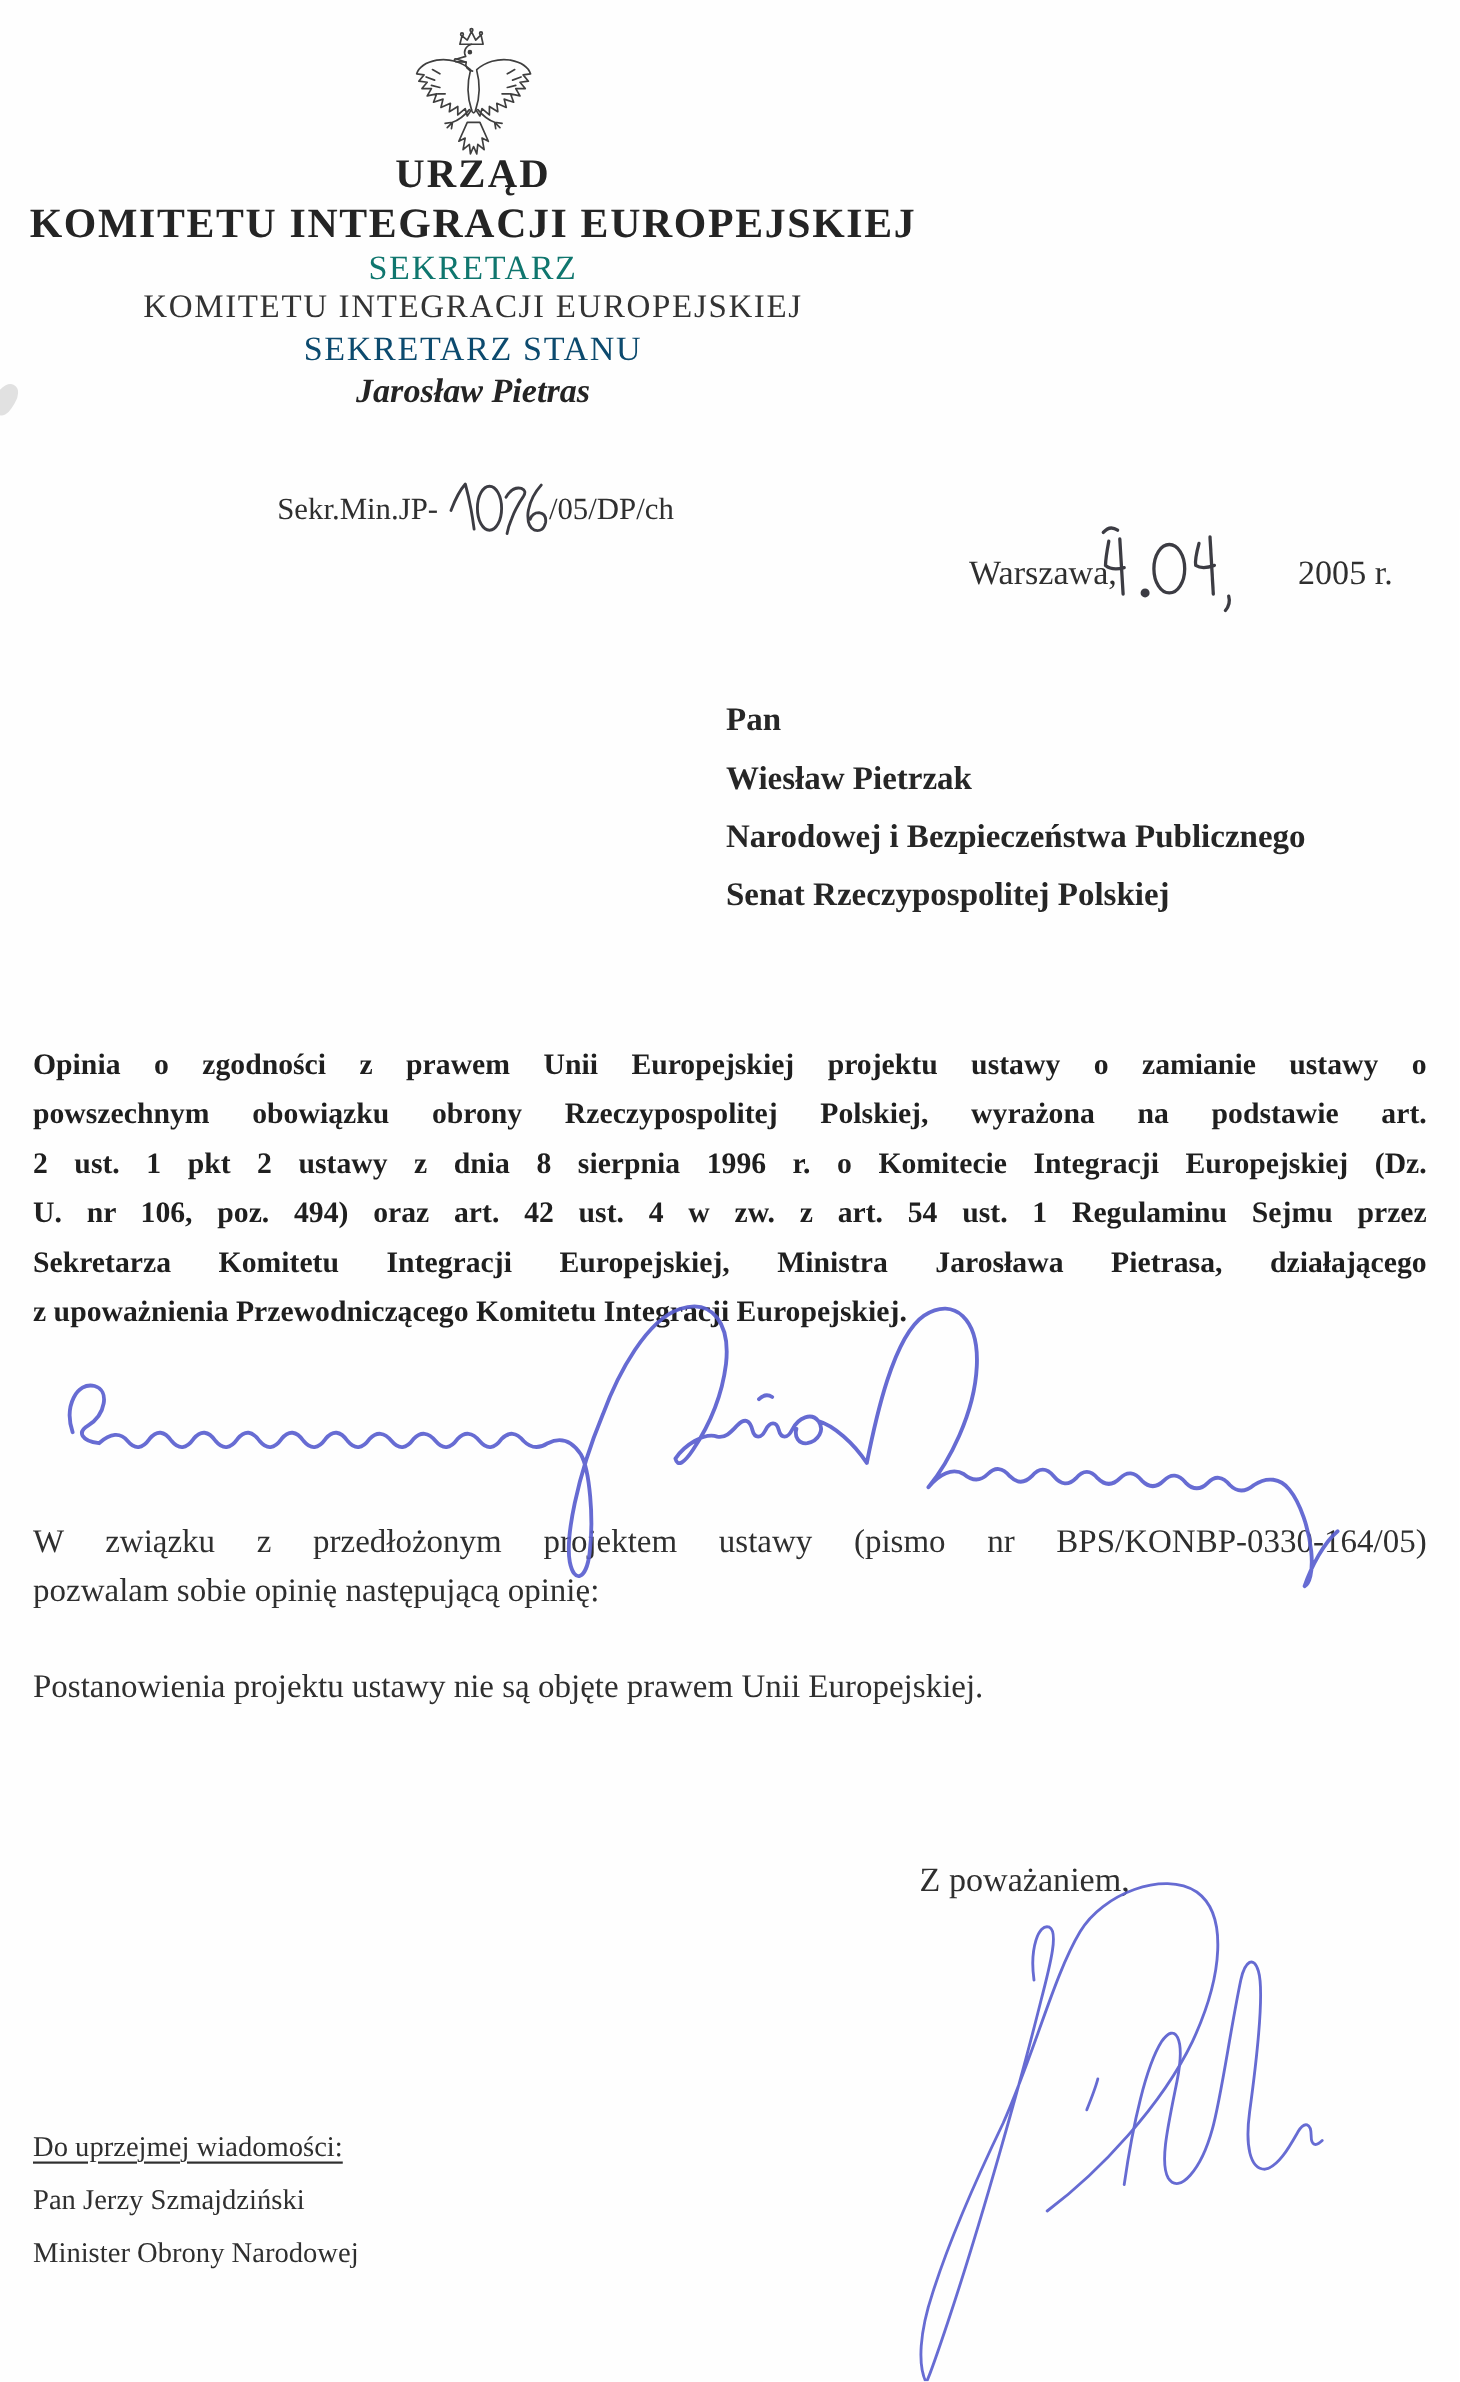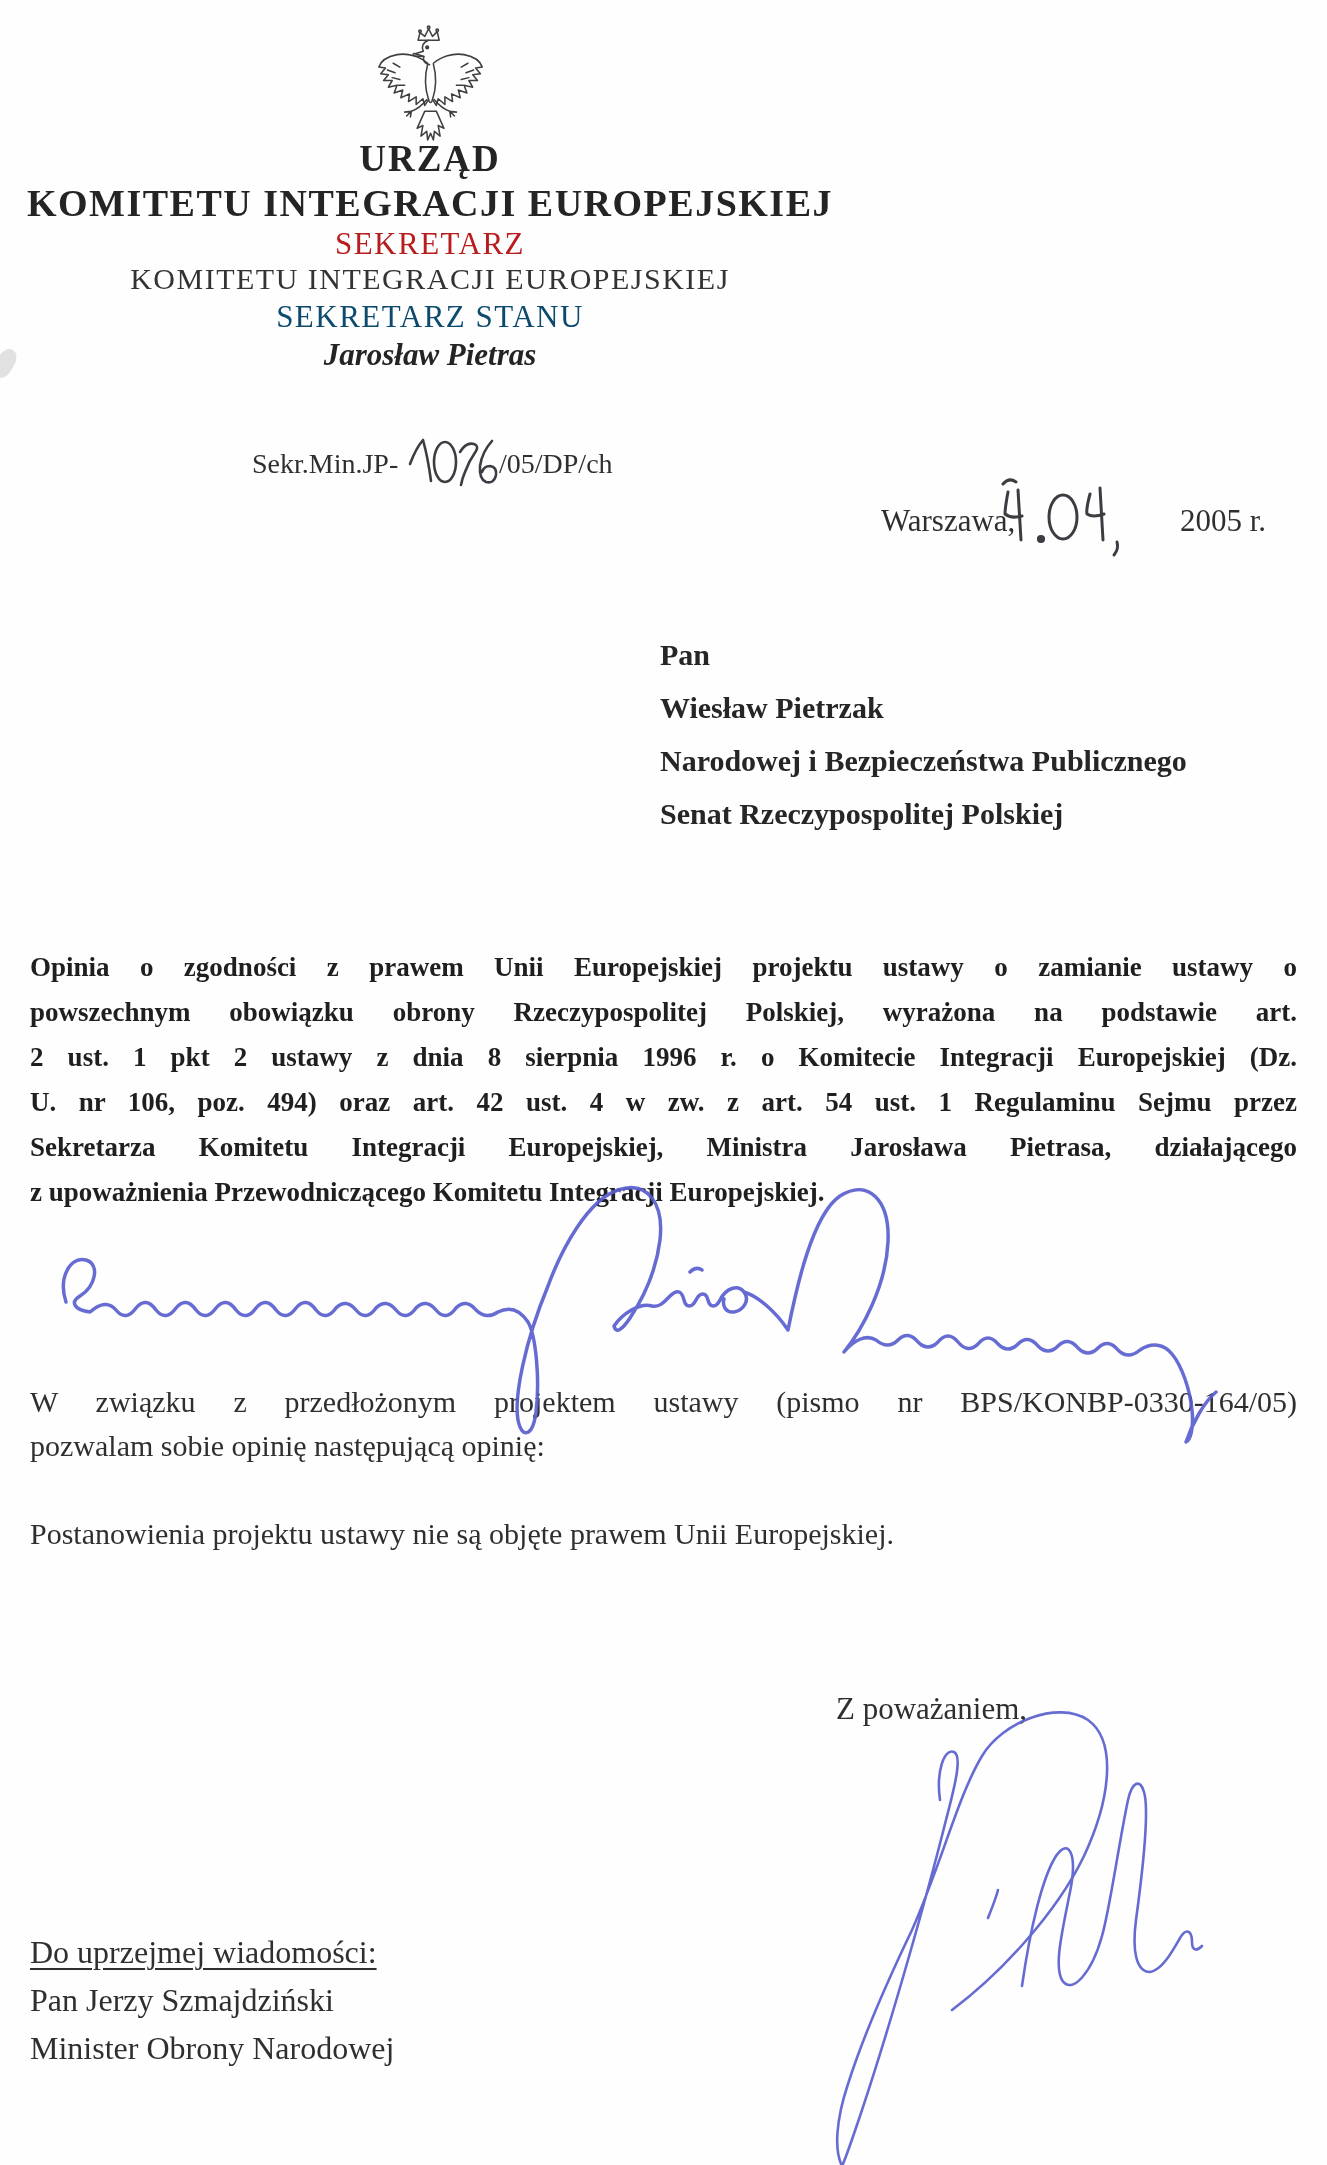--- a/index.html
+++ b/index.html
@@ -11,38 +11,38 @@
     overflow: hidden;
     font-family: "Liberation Serif", serif;
     color: #2f2f2f;
   }
   .abs { position: absolute; }
   
   .hdr { position:absolute; left:0; top:0; width:860px; text-align:center; color:#242424; }
   .hdr-line { position:absolute; left:0; width:860px; text-align:center; line-height:1; }
   .h-urzad   { top:140px; font-size:37px; font-weight:bold; letter-spacing:2px; }
   .h-kom-b   { top:184px; font-size:38px; font-weight:bold; letter-spacing:1.5px; }
-  .h-sek     { top:228px; font-size:31px; letter-spacing:1.5px; color:#b91c1c; }
+  .h-sek     { top:228px; font-size:31px; letter-spacing:1.5px; color:#0f766e; }
   .h-kom-r   { top:264px; font-size:30px; letter-spacing:1.5px; color:#333; }
   .h-stanu   { top:301px; font-size:31px; letter-spacing:1.5px; color:#0c4a6e; }
   .h-name    { top:339px; font-size:31px; font-weight:bold; font-style:italic; }
   
   .ref-prefix { left:252px; top:450px; font-size:28px; line-height:1; }
   .ref-suffix { left:499px; top:450px; font-size:28px; line-height:1;text-align:right; }
   .date-city  { left:836px;  top:505px; font-size:31px; line-height:1;margin-left:45px; }
   .date-year  { left:1180px; top:505px; font-size:31px; line-height:1; }
   
   .recipient { left:660px; top:628px; font-size:30px; font-weight:bold; line-height:53px; color:#262626; }
   
   .subject { left:30px; top:945px; width:1267px; font-size:27px; font-weight:bold;
              line-height:45px; color:#1f1f1f; }
   .bodytxt { left:30px; top:1380px; width:1267px; font-size:30px; line-height:44px; }
   .opinion { left:30px; top:1516px; width:1267px; font-size:30px; line-height:1.2; }
   .closing { left:836px; top:1693px; font-size:31px; line-height:1; }
-  .cc { left:30px; top:1928px; font-size:32px; line-height:48px; }
+  .cc { left:30px; top:1928px; font-size:26px; line-height:48px; }
   .cc-head { text-decoration: underline; text-underline-offset:5px; text-decoration-thickness:2px; }
   .line-just { text-align: justify; text-align-last: justify; }
   .line-left { text-align: left; }
   
   .ink { position:absolute; left:0; top:0; width:1327px; height:2165px; pointer-events:none; }
   
   .smudge { left:-4px; top:348px; width:18px; height:30px; background:#c9c9c9;
             border-radius:50% 50% 40% 60%; transform:rotate(32deg); opacity:.55; }
 </style>
 </head>

